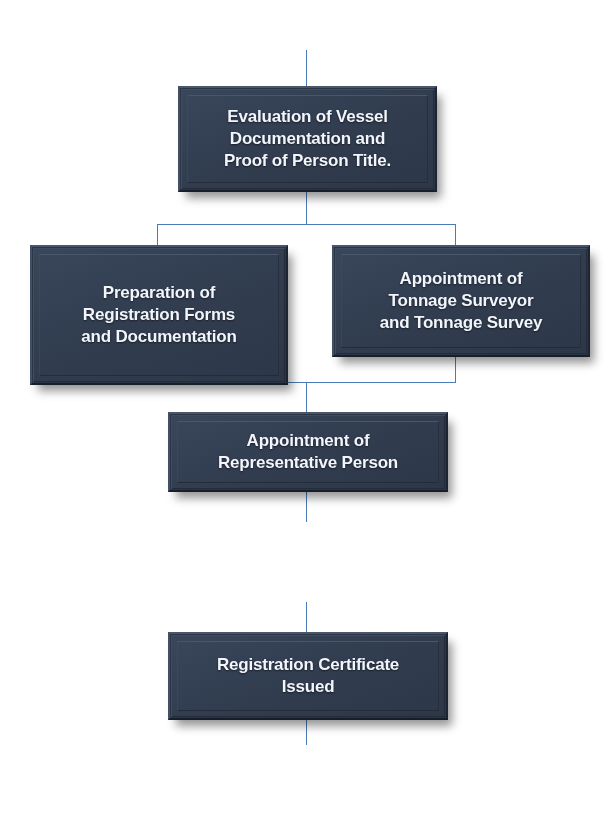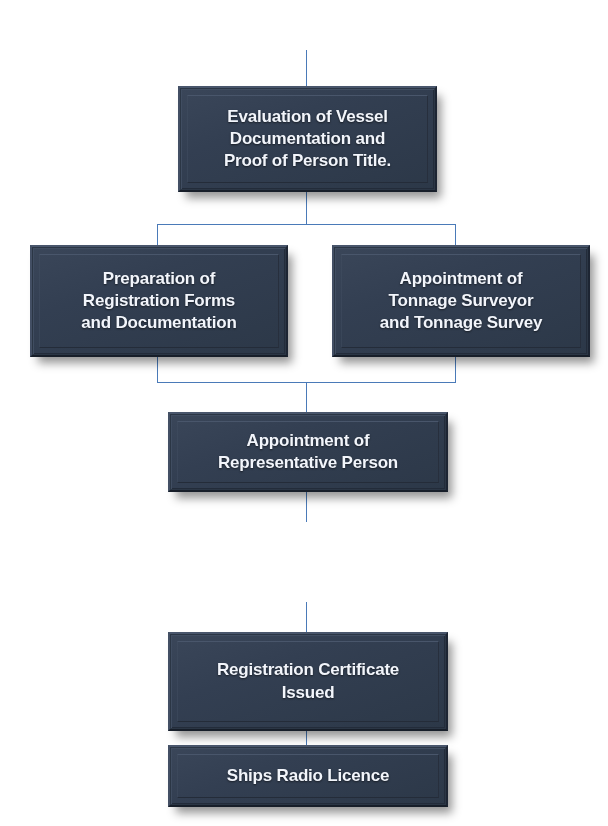--- a/index.html
+++ b/index.html
@@ -72,25 +72,25 @@
     line-height: 1.30;
     letter-spacing: -0.2px;
     text-shadow: 0 1px 2px rgba(0,0,0,0.55);
     white-space: pre-line;
     padding: 0 6px;
   }
 
   
   #node-initial-request      { left:208px; top:10px;  width:198px; height:40px; }
   #node-evaluation           { left:178px; top:86px;  width:259px; height:106px; }
-  #node-preparation          { left:30px;  top:245px; width:258px; height:112px; }
+  #node-preparation          { left:30px;  top:245px; width:258px; height:140px; }
   #node-appointment-surveyor { left:332px; top:245px; width:258px; height:112px; }
   #node-representative       { left:168px; top:412px; width:280px; height:80px; }
   #node-carving              { left:168px; top:522px; width:280px; height:80px; }
-  #node-certificate          { left:168px; top:632px; width:280px; height:99px; }
+  #node-certificate          { left:168px; top:632px; width:280px; height:88px; }
   #node-radio-licence        { left:168px; top:745px; width:280px; height:62px; }
 </style>
 </head>
 <body>
 
 <div id="flowchart">
 
   <div class="conn v" style="left:306px; top:50px; height:36px;"></div>
 
   <div class="conn v" style="left:306px; top:192px; height:33px;"></div>
@@ -142,19 +142,14 @@
   </div>
 
 
   <div class="node" id="node-certificate">
     <div class="inner">
       <span class="label">Registration Certificate
 Issued</span>
     </div>
   </div>
 
-  <div class="node" id="node-radio-licence">
-    <div class="inner">
-      <span class="label">Ships Radio Licence</span>
-    </div>
-  </div>
 
 </div>
 
 </body></html>

